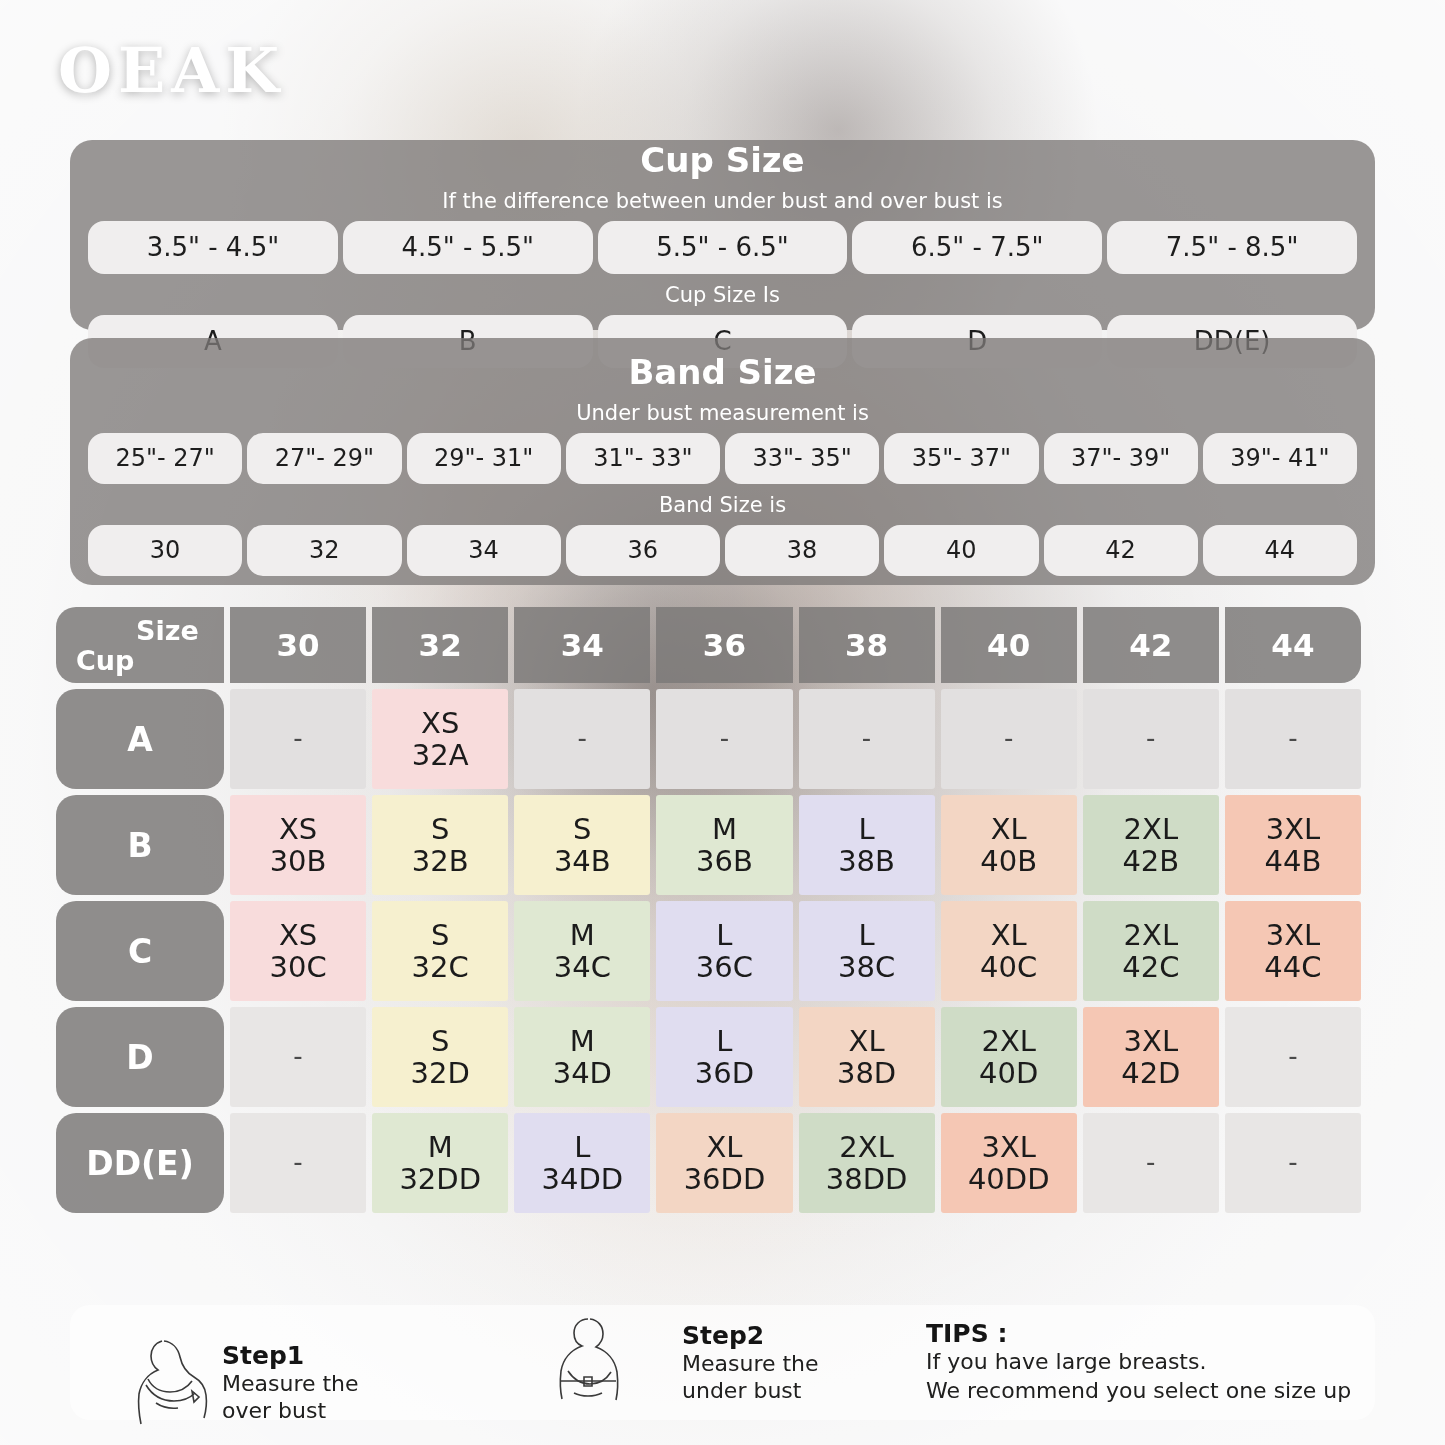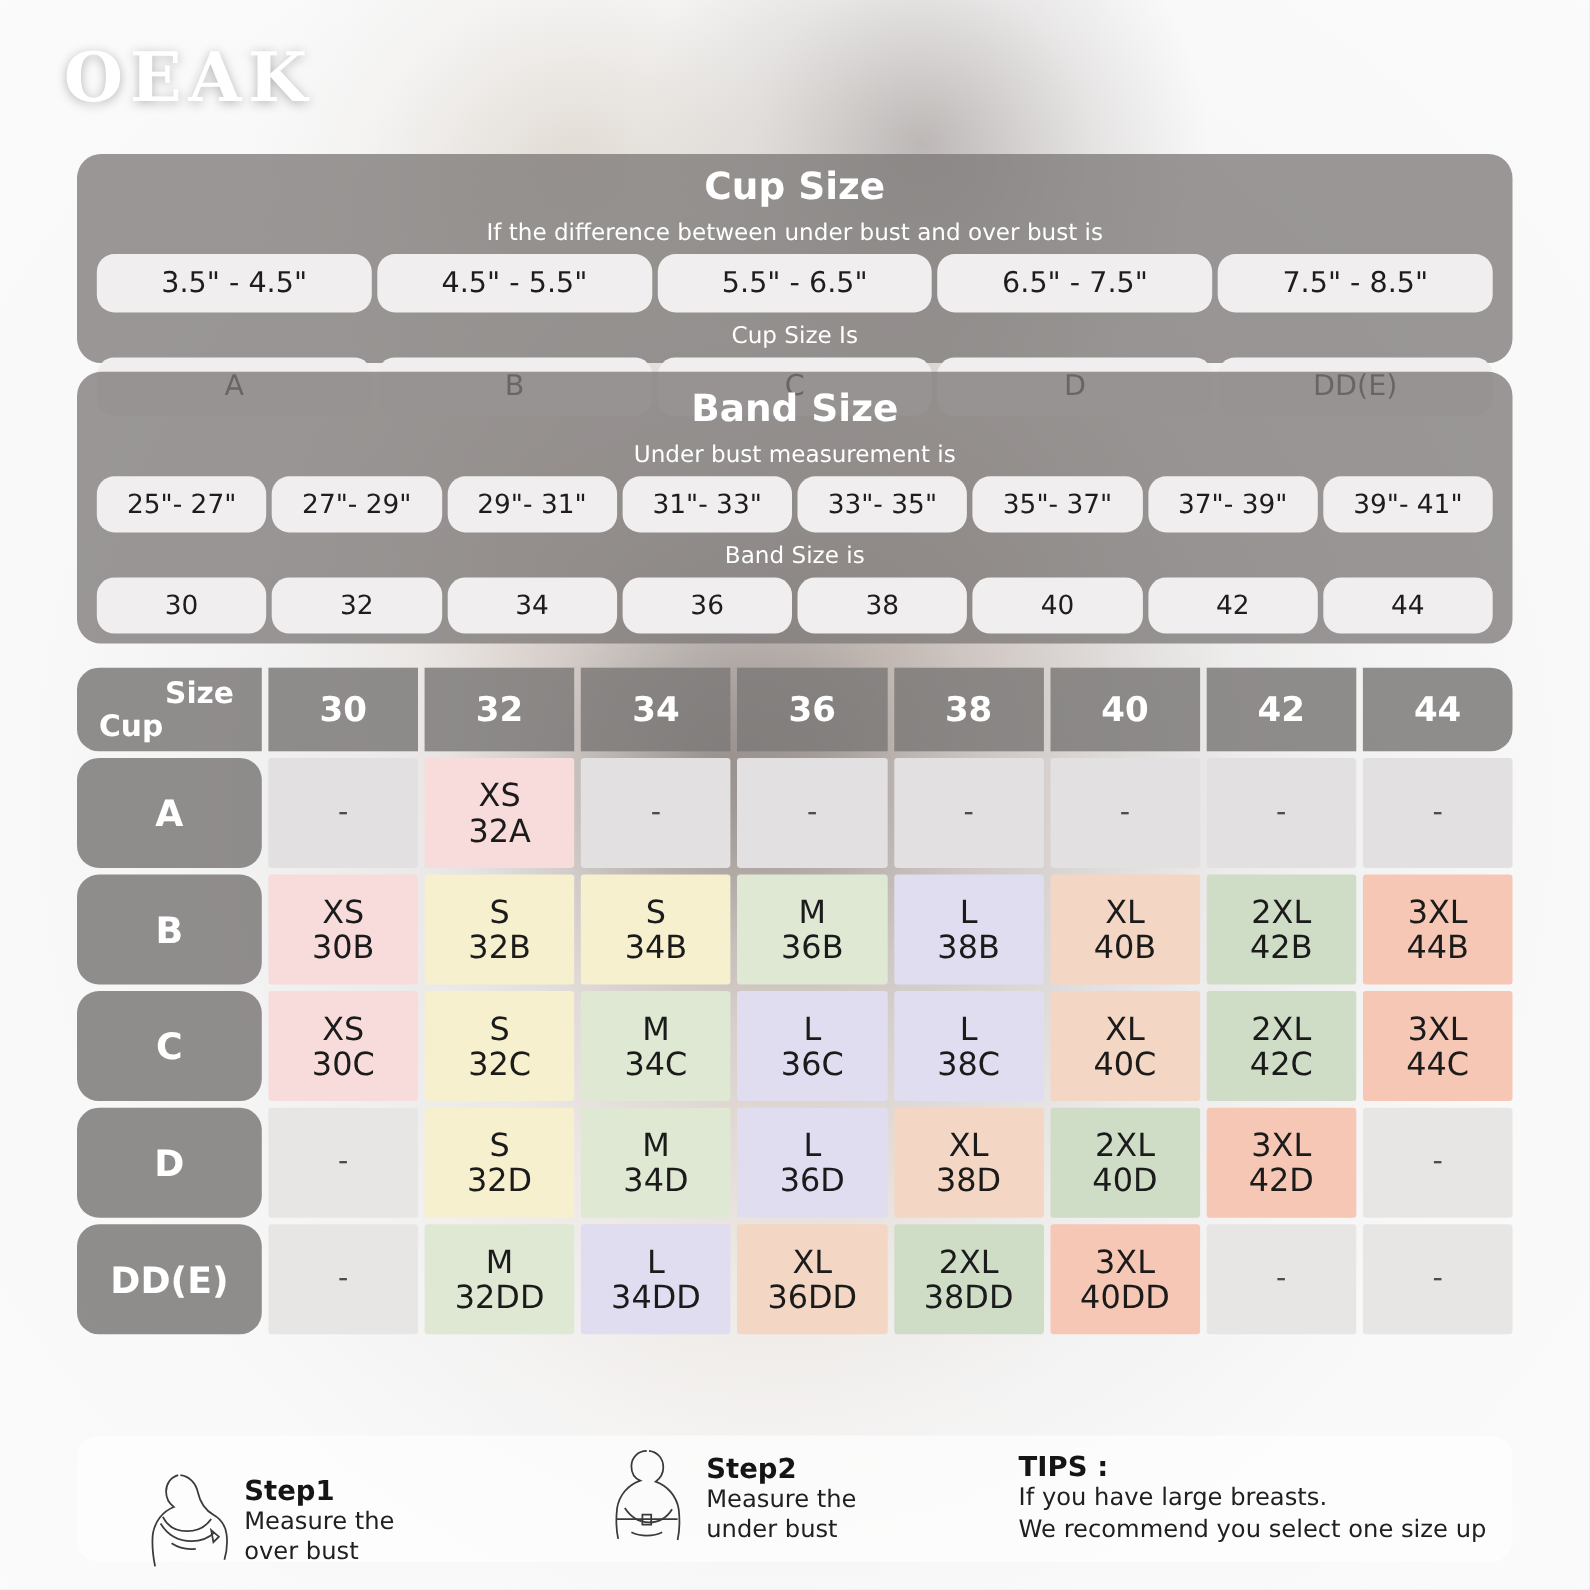--- a/index.html
+++ b/index.html
@@ -45,35 +45,35 @@
   }
 
   
   .panel {
     position:absolute;
     background: rgba(125,122,121,0.78);
     border-radius: 22px;
   }
   .panel-title {
     text-align:center; color:#ffffff; font-weight:bold;
-    font-size:34px; padding-top:10px;
+    font-size:34px; 
   }
   .panel-sub {
     text-align:center; color:#ffffff; font-size:21px; padding:9px 0 8px;
   }
   .cells { display:flex; gap:5px; padding:0 18px; }
   .cell {
     flex:1 1 0; background:#f0eeee; border-radius:16px;
     text-align:center; font-size:26px; color:#1d1d1d;
     padding:11px 0 12px; min-width:0; white-space:nowrap;
   }
   .cell.small { font-size:24px; }
 
   
-  .matrix { position:absolute; left:70px; top:607px; width:1305px; }
+  .matrix { position:absolute; left:56px; top:607px; width:1305px; }
   .mrow { display:flex; gap:6px; margin-bottom:6px; }
   .hdr-row .hcell {
     background: rgba(125,122,121,0.85);
     color:#ffffff; font-weight:bold; font-size:31px;
     display:flex; align-items:center; justify-content:center;
     height:76px;
   }
   .hdr-row .hcell:first-child { border-radius:20px 0 0 20px; }
   .hdr-row .hcell:last-child { border-radius:0 20px 20px 0; }
   .corner {
@@ -361,21 +361,21 @@
           </g>
         </svg>
       </span>
       <span class="txt">
         <div class="st">Step1</div>
         <div class="sd">Measure the</div>
         <div class="sd">over bust</div>
       </span>
     </div>
 
-    <div class="step" style="margin-left:40px; width:360px;">
+    <div class="step" style="margin-left:40px; width:360px;gap:40px;">
       <span class="ico">
         <svg viewBox="0 0 96 100" width="96" height="100">
           <g fill="none" stroke="#3a3a3a" stroke-width="1.6">
             <path d="M48 6 c-8 0 -14 6 -14 14 c0 6 3 11 8 13 c-11 4 -19 13 -21 25 c-1 9 -1 19 1 28"></path>
             <path d="M50 6 c8 1 13 7 13 15 c0 6 -3 10 -7 13 c11 4 19 13 21 25 c1 9 1 19 -1 28"></path>
             <path d="M28 58 c6 9 13 13 22 13 c9 0 16 -4 21 -12"></path>
             <path d="M20 68 l56 0"></path>
             <path d="M44 64 l8 0 l0 9 l-8 0 z"></path>
             <path d="M34 80 c8 4 20 4 28 0"></path>
           </g>

